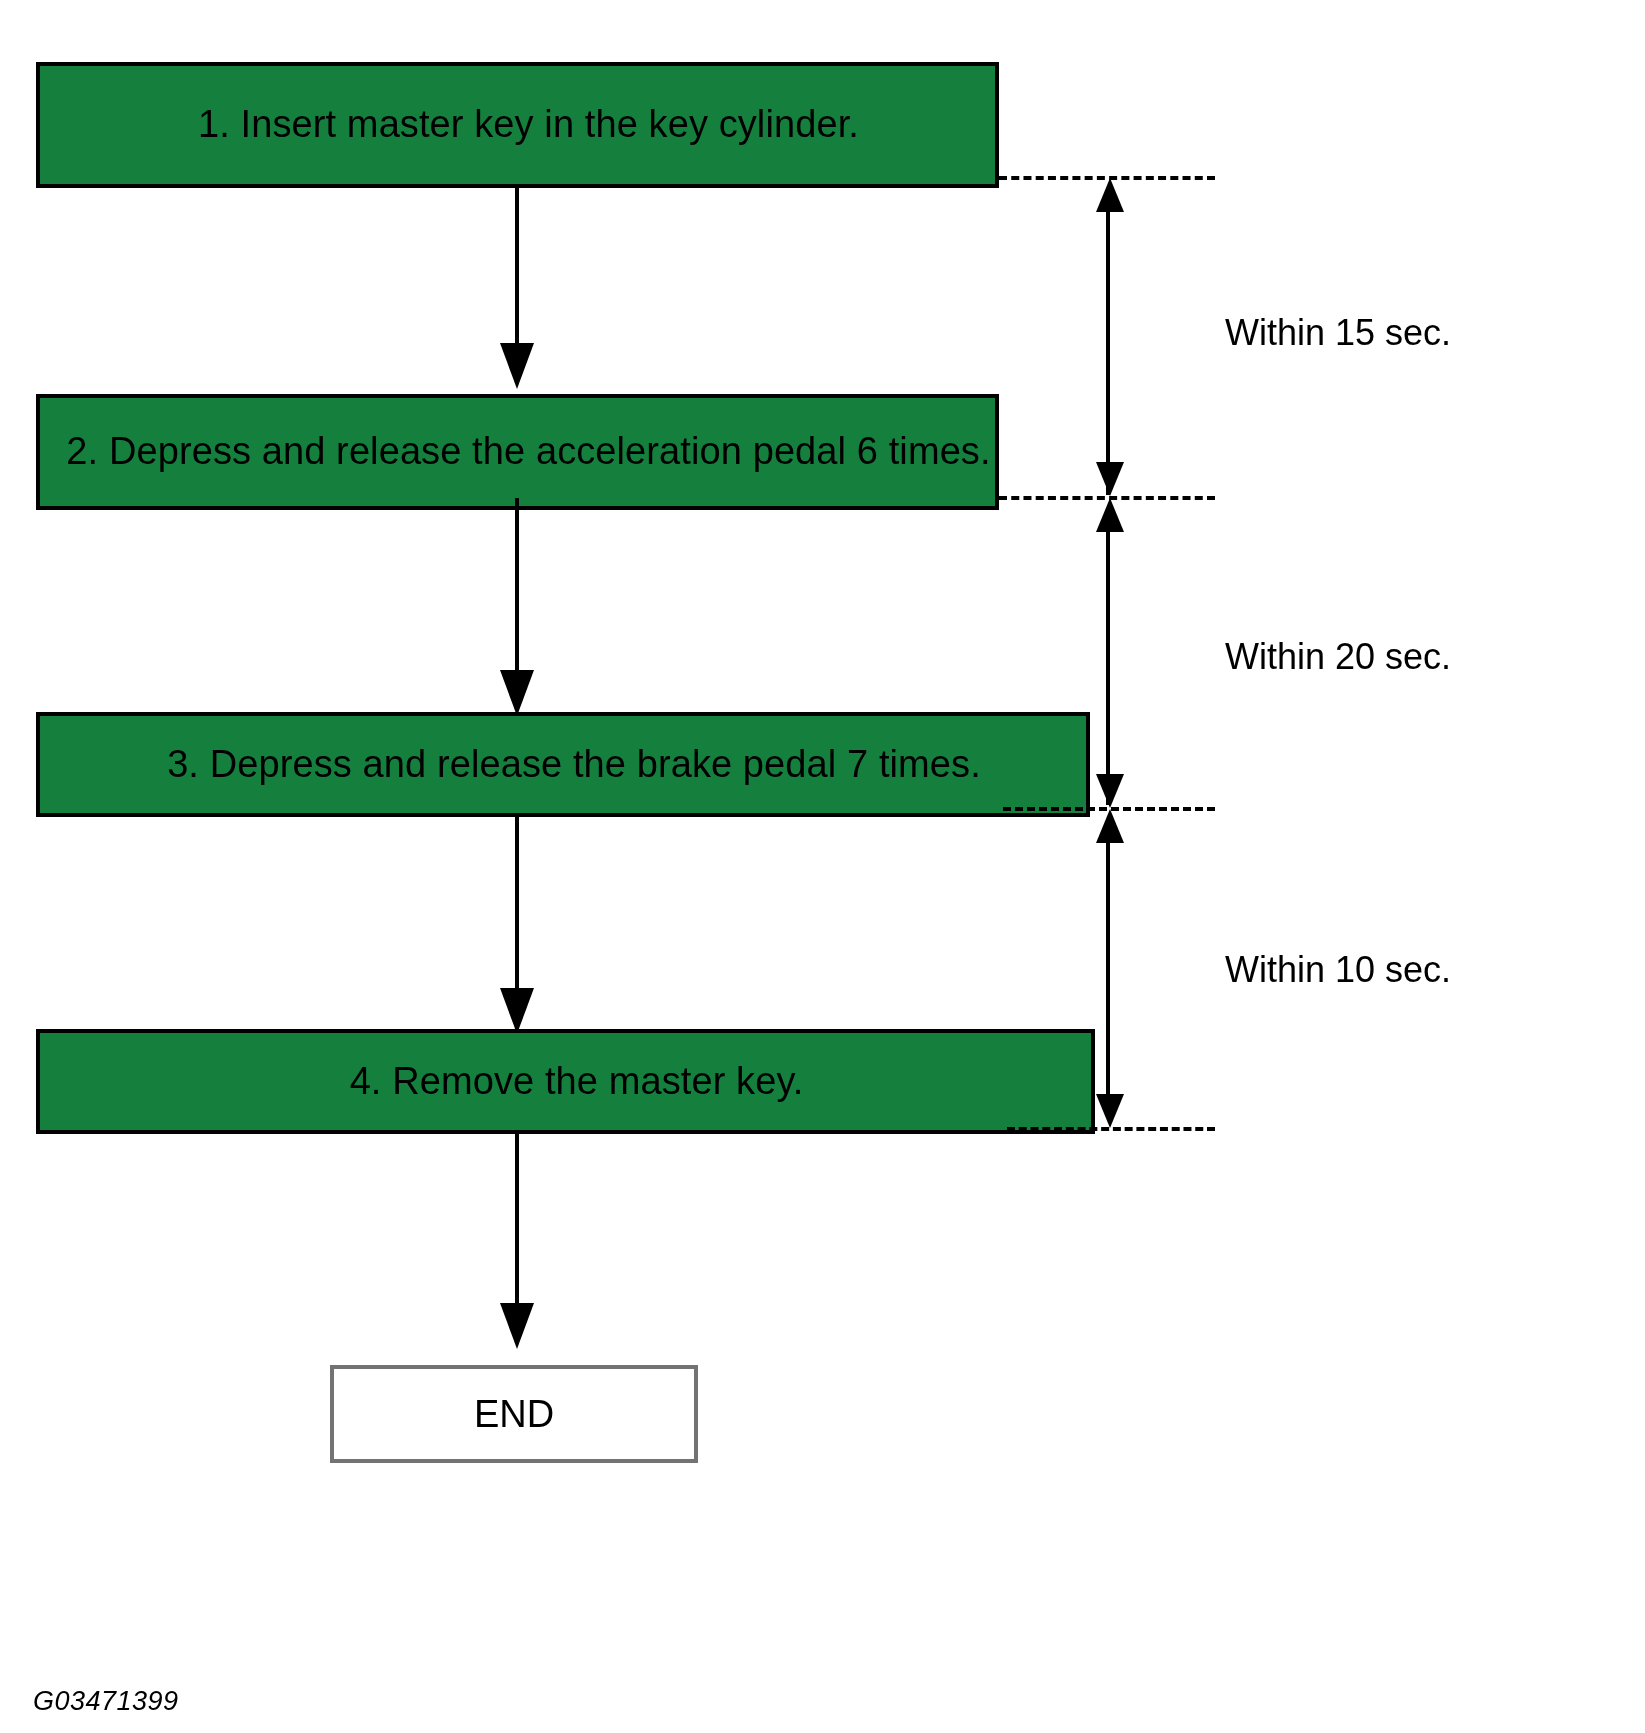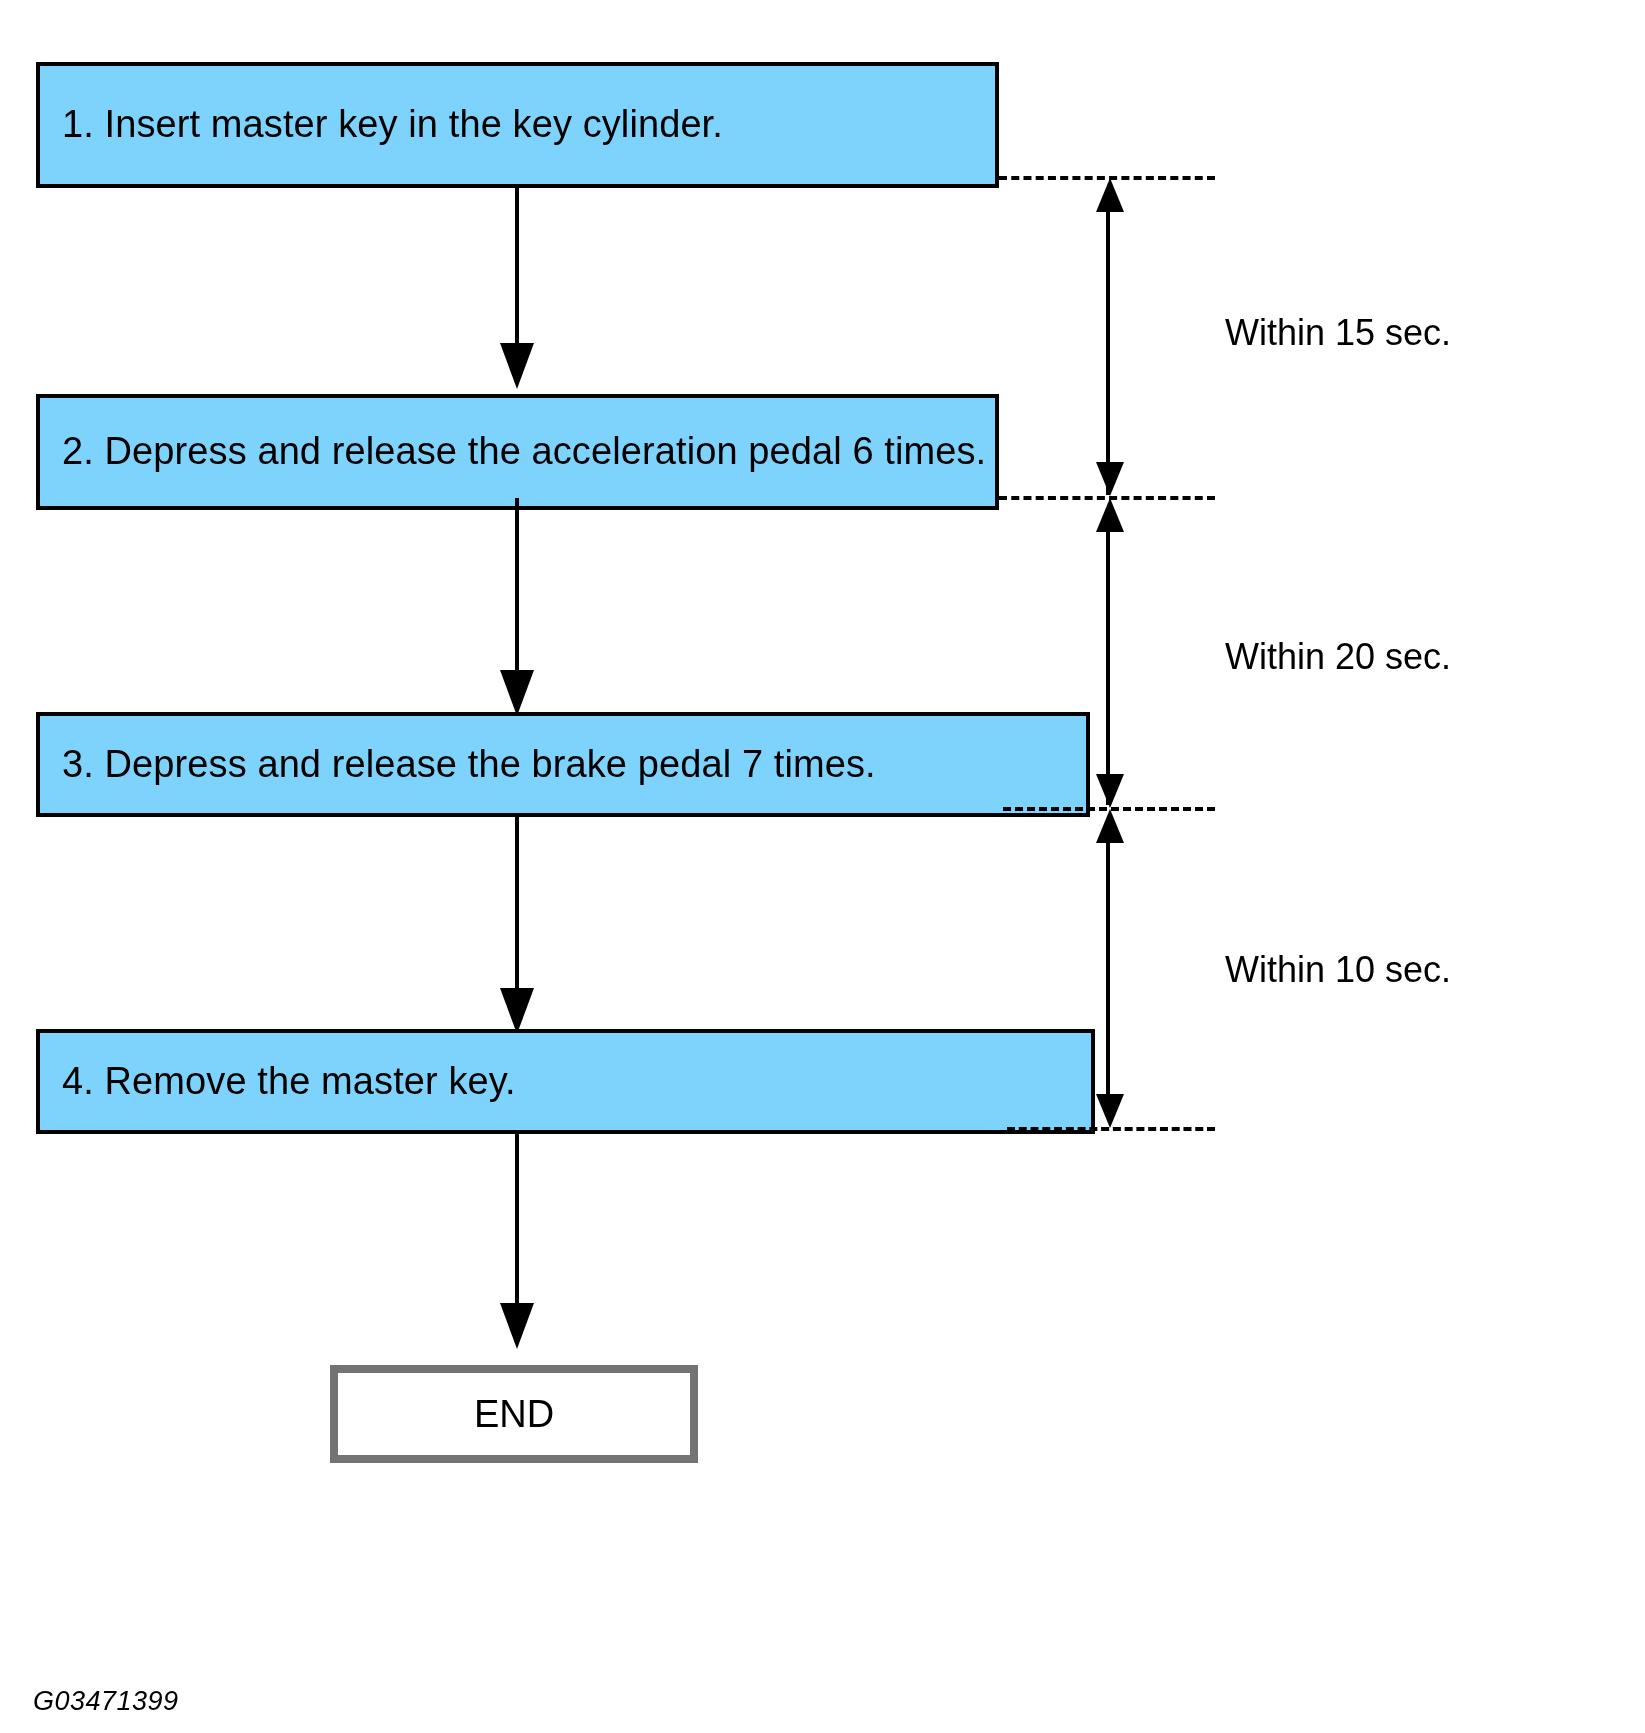--- a/index.html
+++ b/index.html
@@ -18,37 +18,38 @@
     height: 1733px;
     background: #ffffff;
     overflow: hidden;
   }
 
   
   .step-box {
     position: absolute;
     box-sizing: border-box;
     border: 4px solid #000000;
-    background: #7dd3fc;
+    background: #15803d;
     display: flex;
     align-items: center;
+    justify-content: center;
   }
   .step-text {
     font-size: 38px;
     line-height: 1.1;
     letter-spacing: 0.1px;
     padding-left: 22px;
     white-space: nowrap;
   }
 
   
   .end-box {
     position: absolute;
     box-sizing: border-box;
-    border: 8px solid #737373;
+    border: 4px solid #737373;
     background: #ffffff;
     display: flex;
     flex-direction: column;
     align-items: center;
     justify-content: center;
   }
   .end-line {
     font-size: 38px;
     line-height: 1.13;
     white-space: nowrap;

